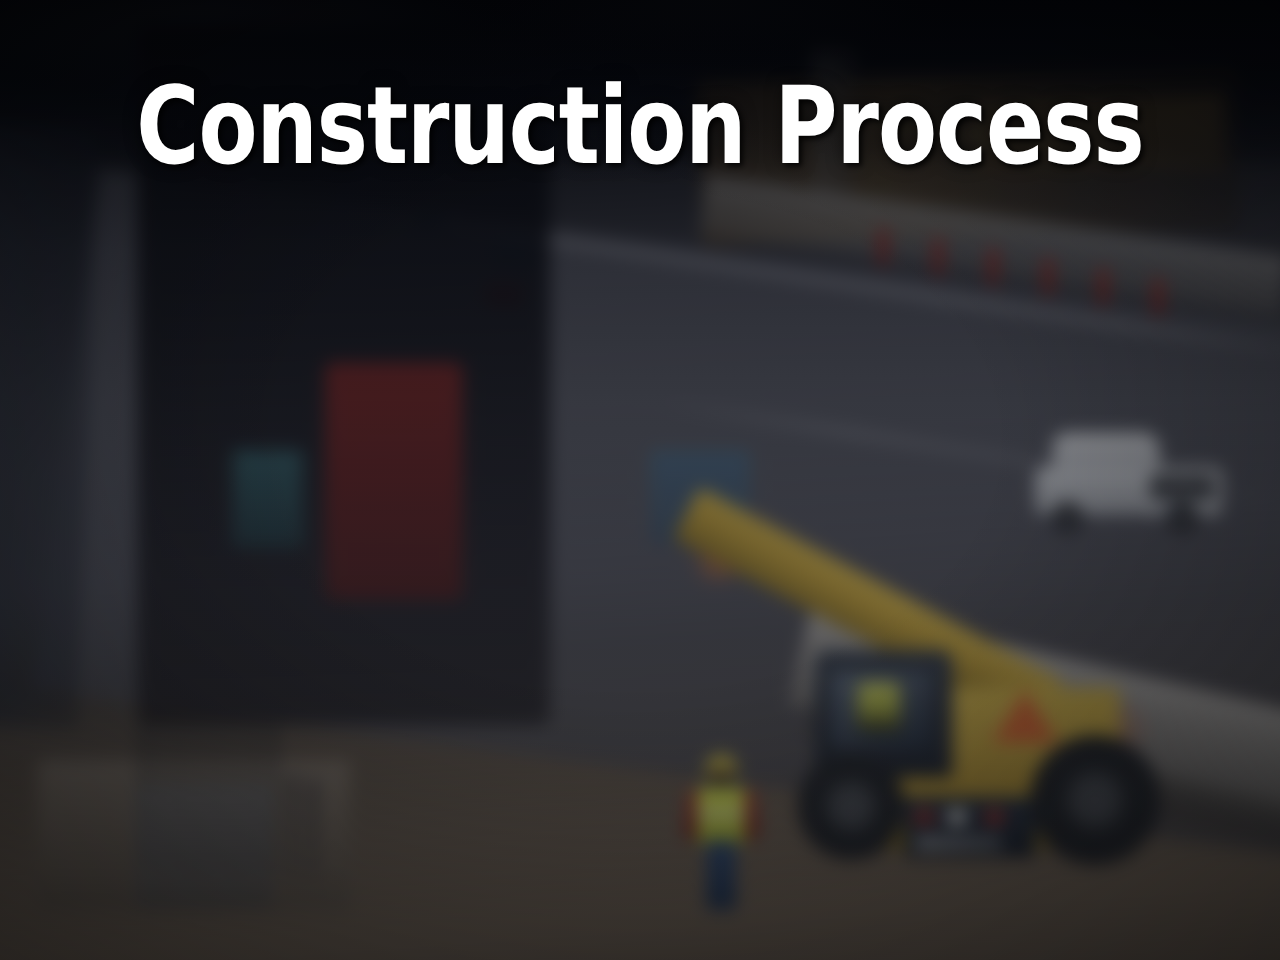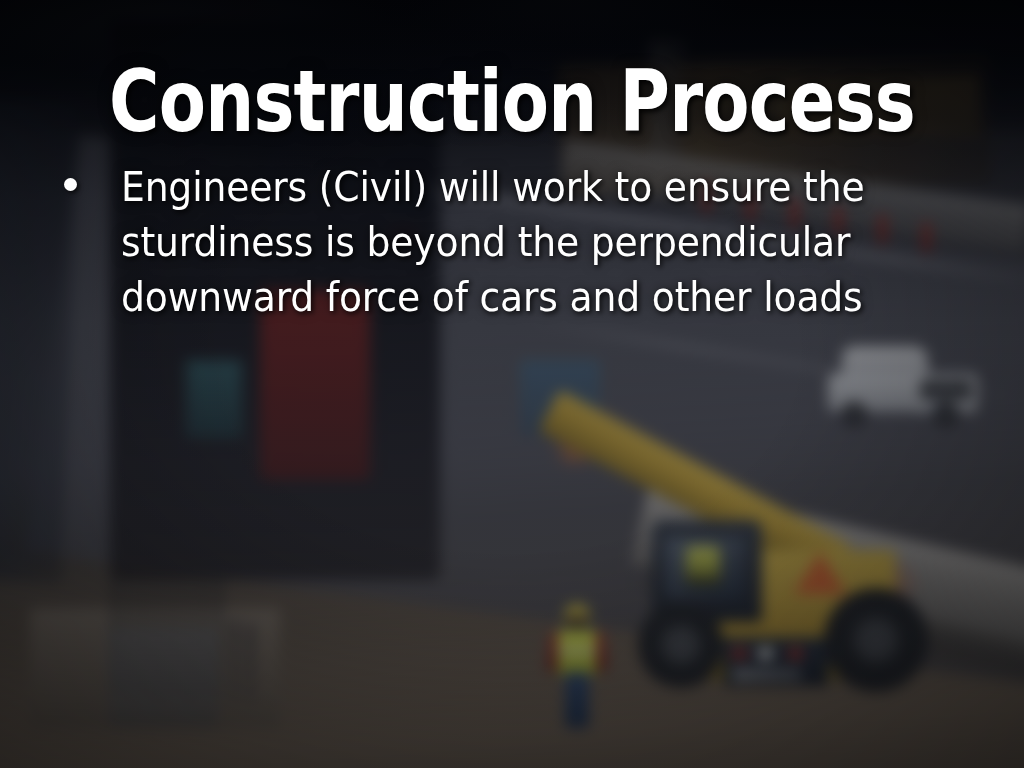--- a/index.html
+++ b/index.html
@@ -579,22 +579,18 @@
   <div class="tint"></div>
   <div class="vignette"></div>
 
   <div class="content">
 
     <div class="slide-title">Construction Process</div>
 
     <div class="bullets">
 
 
-      <div class="bullet-row">
-        <span class="bullet-dot"></span>
-        <span class="bullet-text">Engineers (Civil) will work to ensure the sturdiness is beyond the perpendicular downward force of cars and other loads</span>
-      </div>
 
 
     </div>
   </div>
 
 </div>
 
 </body></html>

